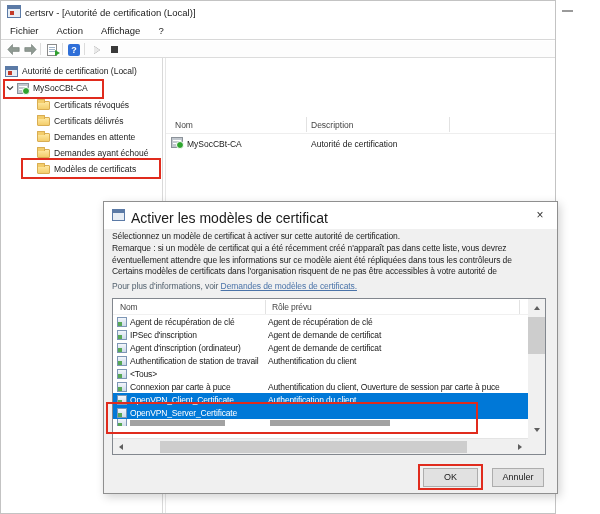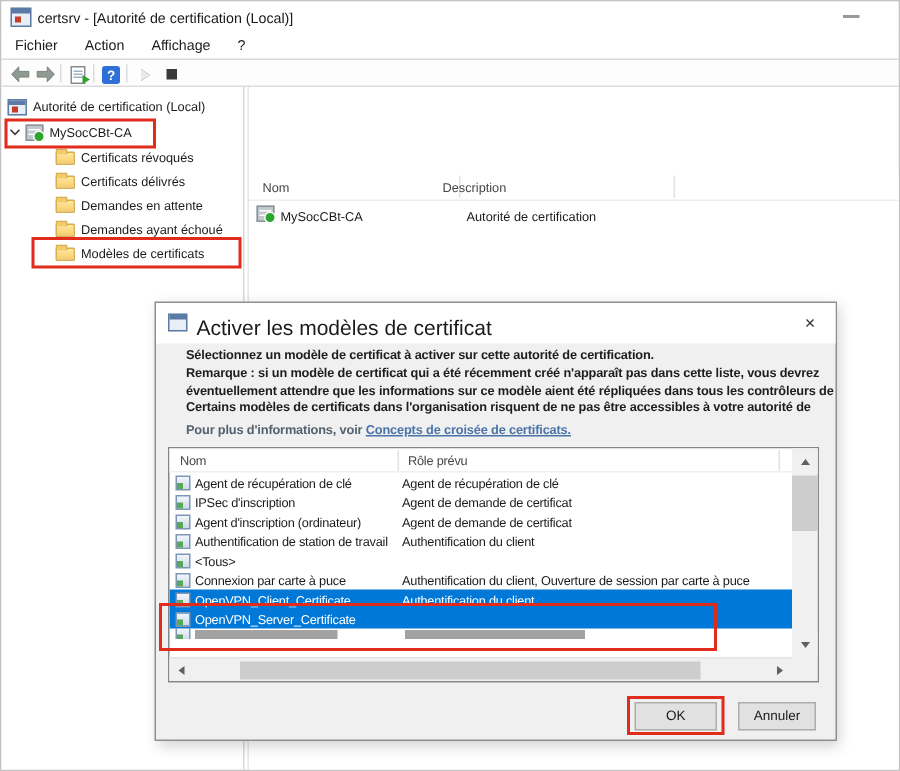--- a/index.html
+++ b/index.html
@@ -1,18 +1,18 @@
 <!DOCTYPE html>
 <html><head>
 <meta charset="utf-8">
 <style>
   * { margin:0; padding:0; box-sizing:border-box; }
   html,body { background:#fff; }
   body { width:600px; height:514px; font-family:"Liberation Sans",sans-serif; position:relative; overflow:hidden; }
-  .win { position:absolute; left:0; top:0; width:600px; height:514px; background:#fff; border:1px solid #c3c3c3; }
+  .win { position:absolute; left:0; top:0; width:556px; height:514px; background:#fff; border:1px solid #c3c3c3; }
 
   
   .titlebar { position:absolute; left:0; top:0; width:100%; height:22px; background:#fff; }
   .title-text { position:absolute; left:24px; top:6px; font-size:9.5px; color:#1a1a1a; white-space:nowrap; }
   .app-icon { position:absolute; left:6px; top:4px; width:14px; height:13px; background:#e8eef5; border:1px solid #5b7aa6; }
   .app-icon::before { content:""; position:absolute; left:0; top:0; right:0; height:3px; background:#5b7aa6; }
   .app-icon::after { content:""; position:absolute; left:2px; bottom:2px; width:4px; height:4px; background:#c43c2a; }
   .min-dash { position:absolute; left:561px; top:9px; width:11px; height:2px; background:#9a9a9a; }
 
   .menubar { position:absolute; left:0; top:22px; width:100%; height:17px; background:#fff; border-bottom:1px solid #d8d8d8; font-size:9.5px; color:#1a1a1a; }
@@ -57,21 +57,21 @@
   .anno { position:absolute; border:2px solid #e02b1d; background:transparent; pointer-events:none; z-index:60; }
 
   
   .dialog { position:absolute; left:102px; top:200px; width:455px; height:293px; background:#f0f0f0; border:1px solid #8f8f8f; box-shadow:2px 3px 9px rgba(0,0,0,0.18); z-index:40; }
   .dlg-title { position:absolute; left:0; top:0; right:0; height:27px; background:#fff; }
   .dlg-title-text { position:absolute; left:27px; top:8px; font-size:14px; color:#1a1a1a; white-space:nowrap; }
   .dlg-close { position:absolute; right:6px; top:4px; width:22px; height:19px; font-size:12px; color:#333; text-align:center; line-height:18px; }
   .dlg-icon { position:absolute; left:8px; top:7px; width:13px; height:12px; background:#e8eef5; border:1px solid #5b7aa6; }
   .dlg-icon::before { content:""; position:absolute; left:0; top:0; right:0; height:3px; background:#5b7aa6; }
 
-  .intro { position:absolute; left:20px; top:29px; width:441px; font-size:8.5px; letter-spacing:-0.1px; color:#1d1d1d;font-weight:bold; }
+  .intro { position:absolute; left:8px; top:29px; width:441px; font-size:8.5px; letter-spacing:-0.1px; color:#1d1d1d; }
   .intro-line { height:11.8px; line-height:11.8px; white-space:nowrap; overflow:hidden; }
   .link-line { margin-top:2px; height:12px; line-height:12px; white-space:nowrap; color:#53626f; }
   .dlg-link { color:#4a73a8; text-decoration:underline; }
 
   .dlist { position:absolute; left:8px; top:96px; width:434px; height:157px; background:#fff; border:1px solid #82878e; font-size:8.5px; letter-spacing:-0.15px; color:#1a1a1a; }
   .dl-header { position:absolute; left:0; top:0; right:0; height:16px; background:#fff; border-bottom:1px solid #f0f0f0; color:#454545; }
   .dl-h-col { position:absolute; top:3px; white-space:nowrap; }
   .dl-h-div { position:absolute; top:1px; width:1px; height:14px; background:#e2e2e2; }
   .drows { position:absolute; left:0; top:16px; width:415px; height:124px; overflow:hidden; }
   .drow { height:13px; width:415px; display:flex; align-items:center; white-space:nowrap; }
@@ -177,21 +177,21 @@
       <div class="titem" style="left:36px; top:103px;">
         <span class="folder-ico"></span>
         <span>Modèles de certificats</span>
       </div>
     </div>
 
     <div class="rpanel">
       <div class="rp-header">
         <span class="rp-h-col" style="left:9px;">Nom</span>
         <span class="rp-h-div" style="left:140px;"></span>
-        <span class="rp-h-col" style="left:129px;">Description</span>
+        <span class="rp-h-col" style="left:145px;">Description</span>
         <span class="rp-h-div" style="left:283px;"></span>
       </div>
       <div class="rp-row">
         <span class="server-ico" style="position:absolute; left:5px; top:1px;"></span>
         <span style="position:absolute; left:21px; top:3px;">MySocCBt-CA</span>
         <span style="position:absolute; left:145px; top:3px;">Autorité de certification</span>
       </div>
     </div>
   </div>
 
@@ -203,21 +203,21 @@
       <span class="dlg-icon"></span>
       <span class="dlg-title-text">Activer les modèles de certificat</span>
       <span class="dlg-close">×</span>
     </div>
 
     <div class="intro">
       <div class="intro-line">Sélectionnez un modèle de certificat à activer sur cette autorité de certification.</div>
       <div class="intro-line">Remarque : si un modèle de certificat qui a été récemment créé n'apparaît pas dans cette liste, vous devrez</div>
       <div class="intro-line">éventuellement attendre que les informations sur ce modèle aient été répliquées dans tous les contrôleurs de</div>
       <div class="intro-line">Certains modèles de certificats dans l'organisation risquent de ne pas être accessibles à votre autorité de</div>
-      <div class="link-line"><span>Pour plus d'informations, voir </span><span class="dlg-link">Concepts de croisée de certificats.</span></div>
+      <div class="link-line"><span>Pour plus d'informations, voir </span><span class="dlg-link">Demandes de modèles de certificats.</span></div>
     </div>
 
     <div class="dlist">
       <div class="dl-header">
         <span class="dl-h-col" style="left:7px;">Nom</span>
         <span class="dl-h-div" style="left:152px;"></span>
         <span class="dl-h-col" style="left:159px;">Rôle prévu</span>
         <span class="dl-h-div" style="left:406px;"></span>
       </div>
 

